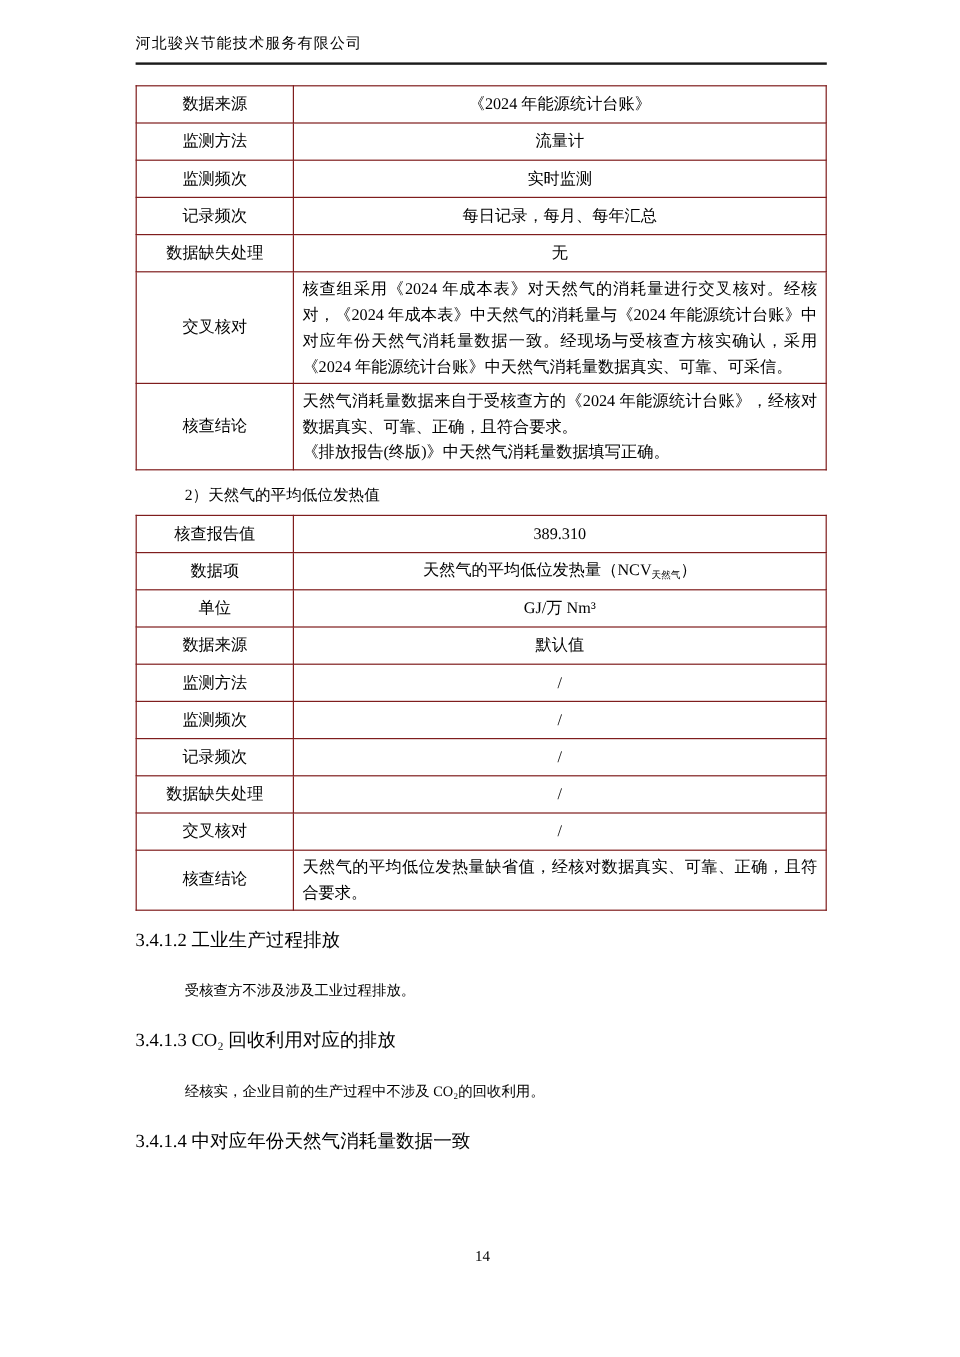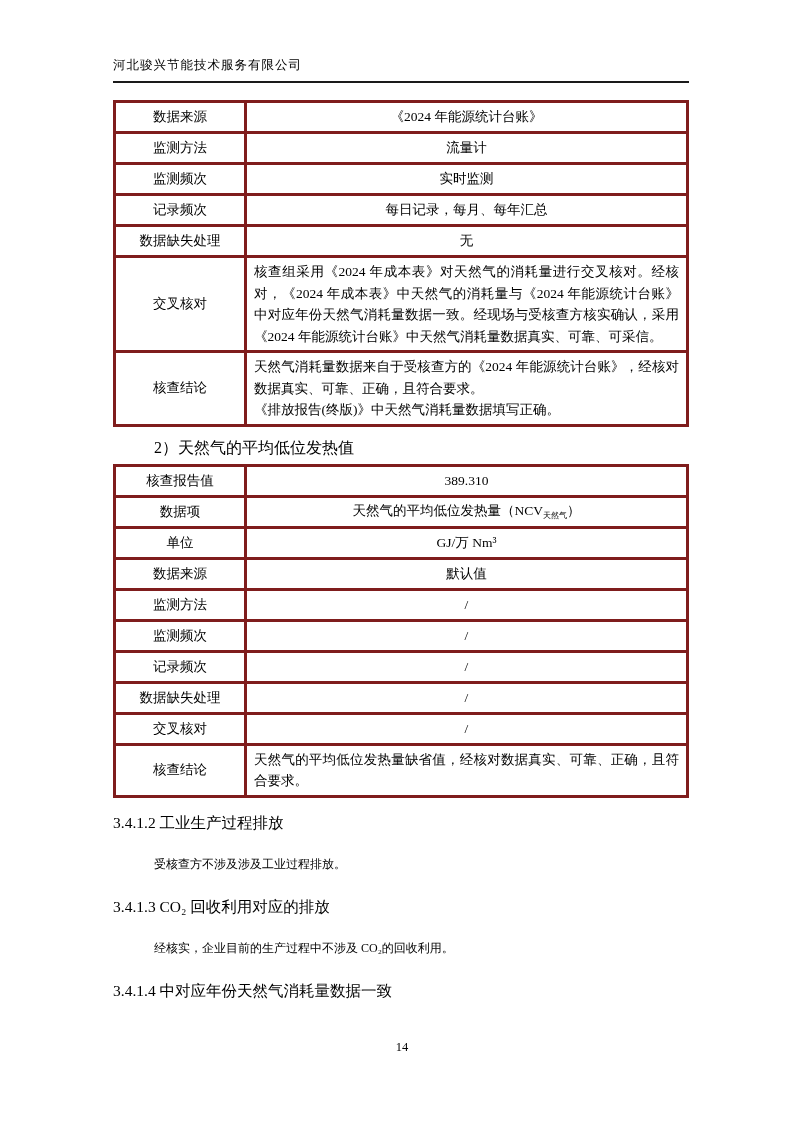--- a/index.html
+++ b/index.html
@@ -12,35 +12,35 @@
     color: #000;
     overflow: hidden;
   }
   .content {
     position: absolute;
     left: 113px;
     top: 0;
     width: 576px;
   }
   .doc-header {
-    margin-top: 57px;
+    margin-top: 28px;
     font-size: 12.5px;
     letter-spacing: 1px;
     padding-bottom: 7px;
     border-bottom: 2px solid #1a1a1a;
   }
   table.vtable {
     margin-top: 17px;
     width: 576px;
     border-collapse: collapse;
     table-layout: fixed;
     font-size: 13.5px;
   }
   table.vtable td {
-    border: 3px solid #7f1d1d;
+    border: 1px solid #7f1d1d;
   }
   td.cell-label {
     width: 131px;
     text-align: center;
     vertical-align: middle;
     padding: 2px 3px;
   }
   td.cell-value {
     text-align: center;
     vertical-align: middle;
@@ -54,21 +54,21 @@
     line-height: 21.5px;
   }
   sub.cn-sub {
     font-size: 8px;
     vertical-align: -3px;
     letter-spacing: 0;
   }
   .section2-heading {
     margin-top: 9px;
     padding-left: 41px;
-    font-size: 16px;
+    font-size: 13px;
     line-height: 24px;
   }
   table.vtable2 { margin-top: 4px; }
   .sec-heading {
     font-size: 15.5px;
     line-height: 23px;
     margin-top: 19px;
   }
   .sec-heading.first { margin-top: 13px; }
   .sec-para {

